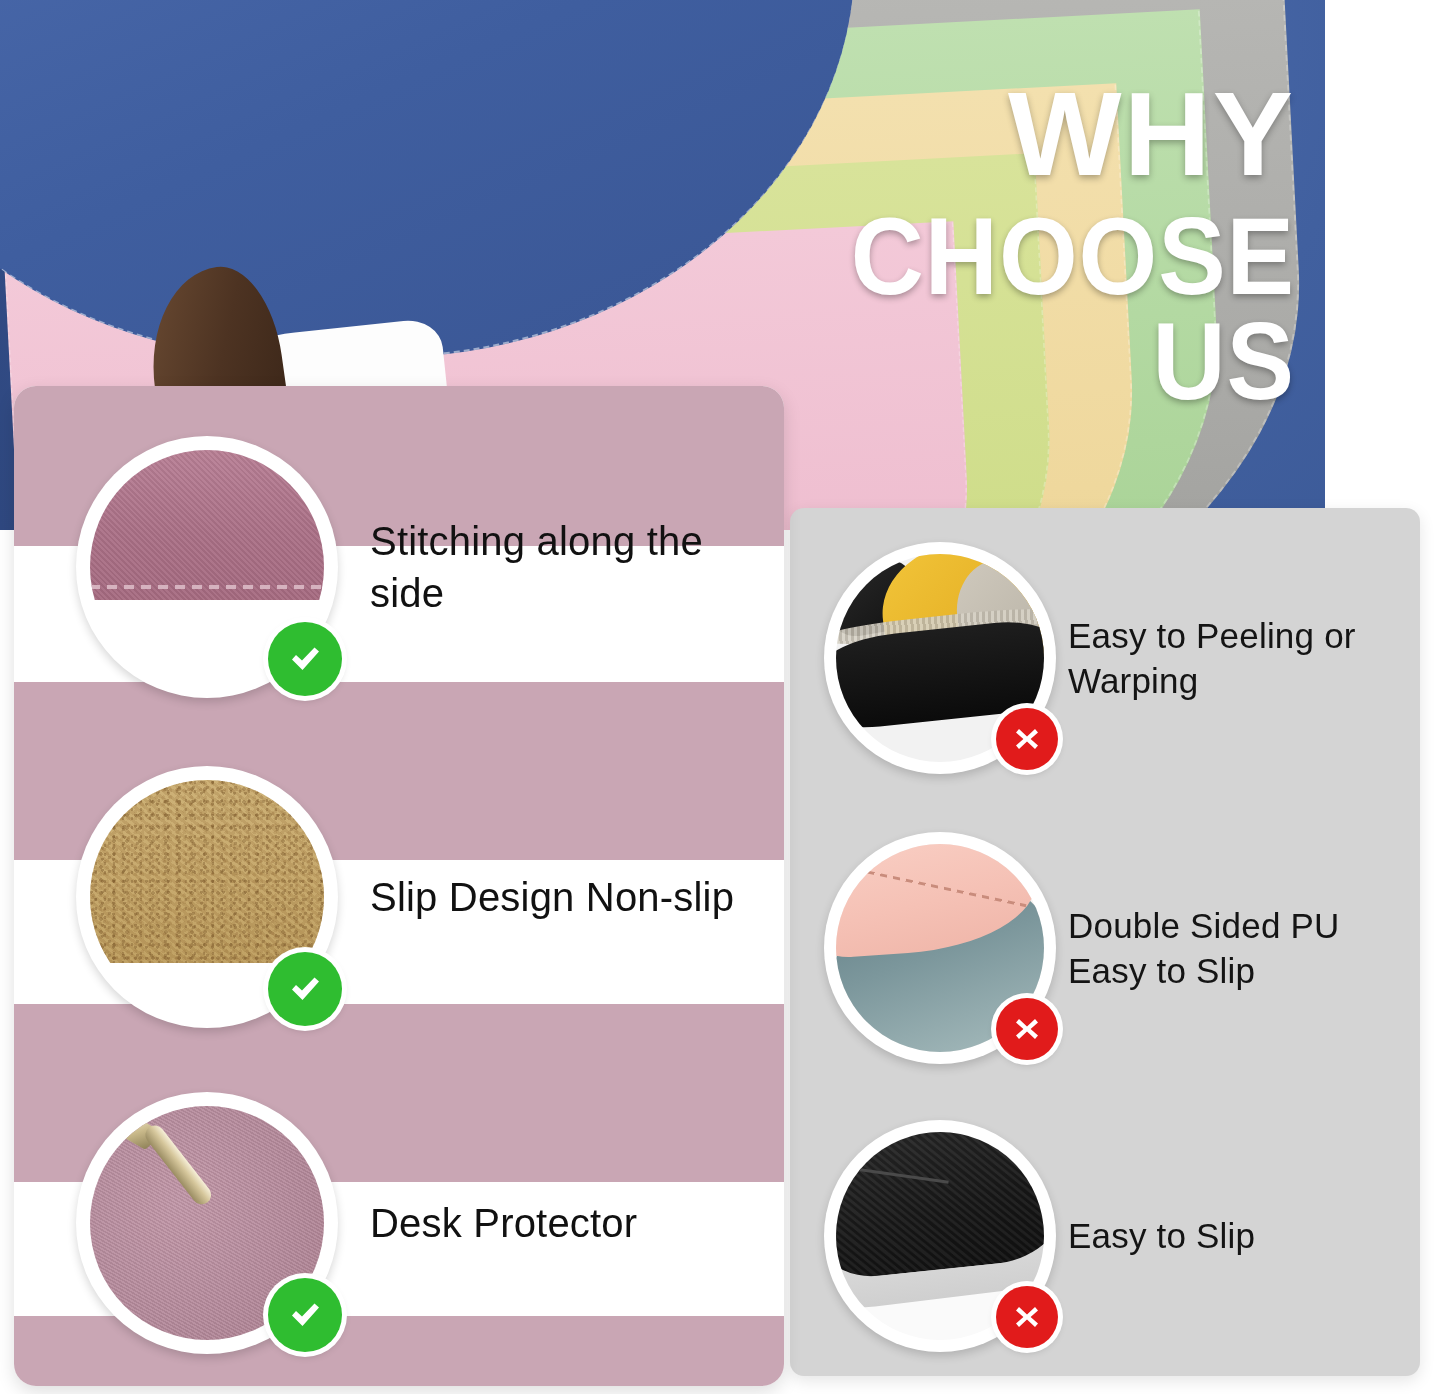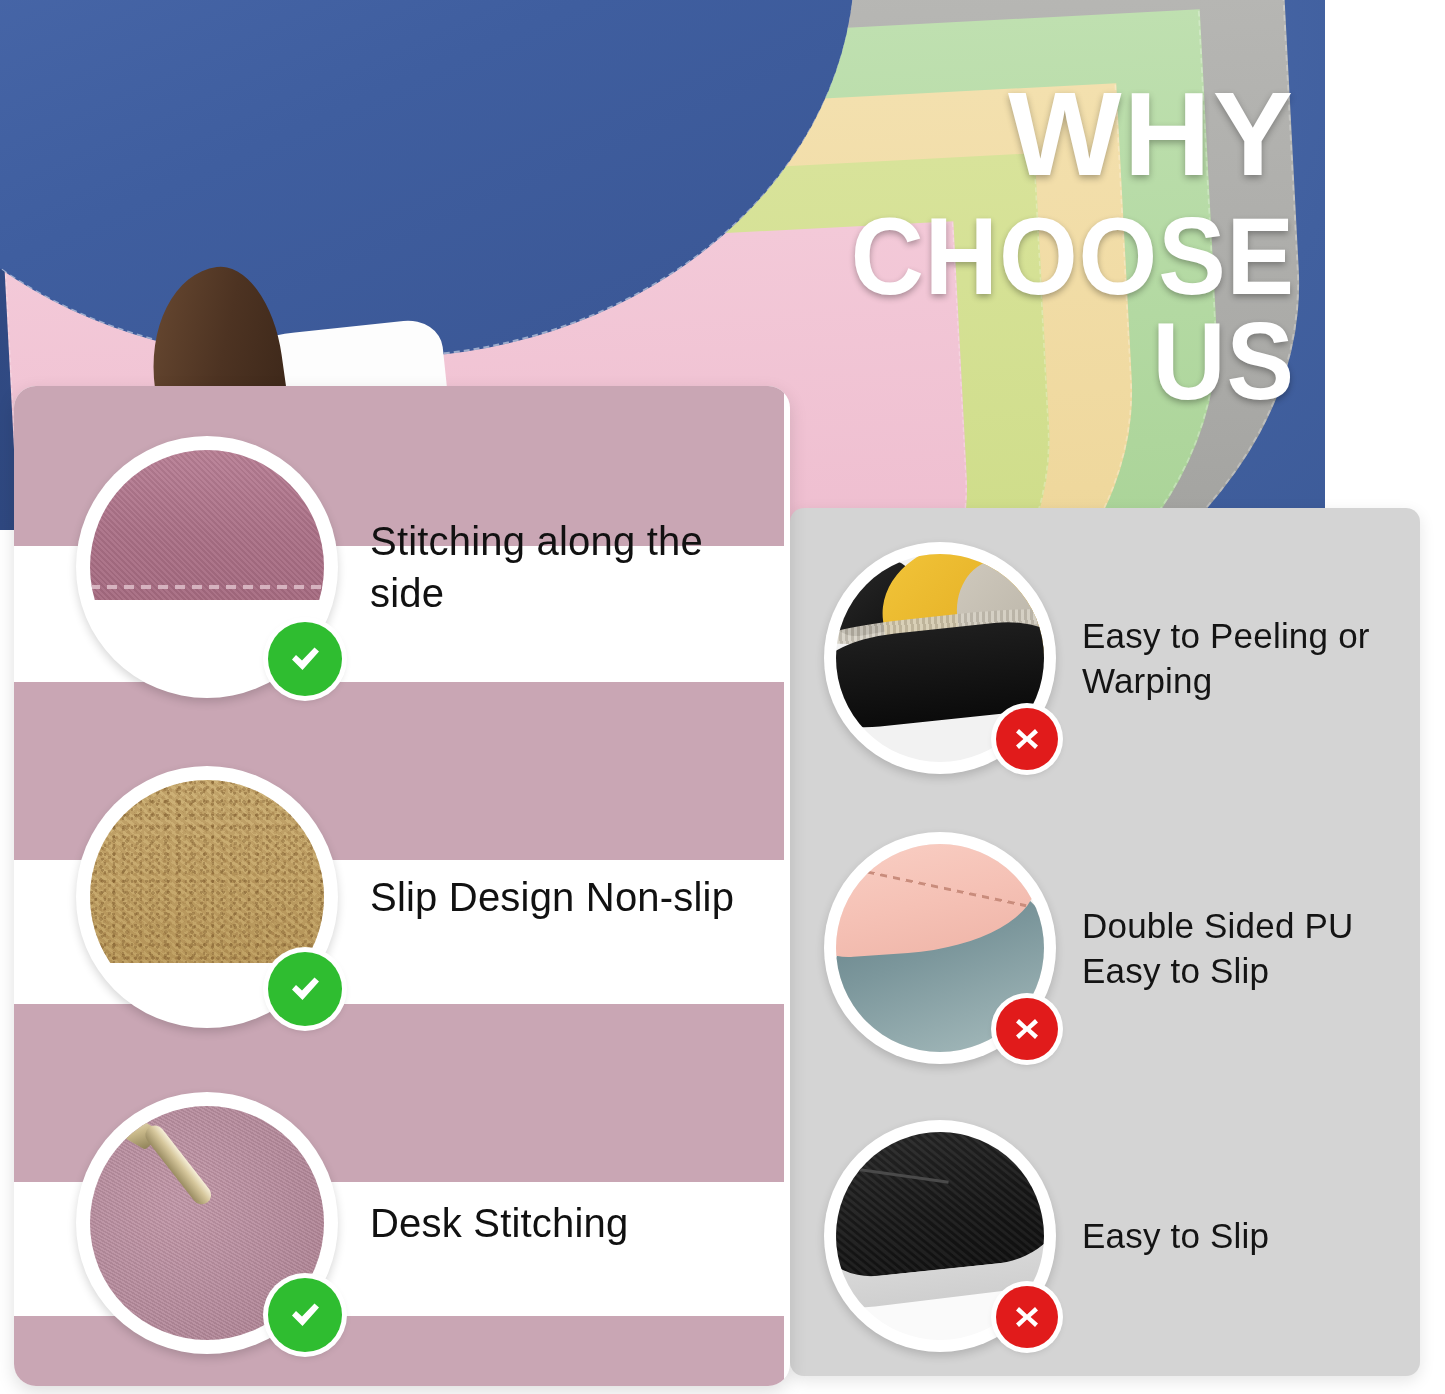--- a/index.html
+++ b/index.html
@@ -60,26 +60,26 @@
   #title .l2{display:block;font-size:110px;font-weight:bold;letter-spacing:1px;margin-top:14px;
      transform:scaleX(.92);transform-origin:right center;font-family:"Liberation Sans",sans-serif;}
 
   
   #conPanel{position:absolute;left:790px;top:508px;width:630px;height:868px;
      background:#d4d4d4;border-radius:14px;
      box-shadow:0 5px 16px rgba(0,0,0,.10);}
   .conRow{position:absolute;left:0;width:630px;height:256px;display:flex;align-items:center;}
   .conRow.r0{top:22px;} .conRow.r1{top:312px;} .conRow.r2{top:600px;}
   .conThumb{position:relative;width:232px;height:232px;margin-left:34px;flex:0 0 232px;}
-  .conText{margin-left:26px;font-size:35px;line-height:1.30;color:#141414;letter-spacing:.2px;}
+  .conText{margin-left:12px;font-size:35px;line-height:1.30;color:#141414;letter-spacing:.2px;}
 
   
   #proCard{position:absolute;left:14px;top:386px;width:770px;height:1000px;
      border-radius:22px;overflow:hidden;background:#ffffff;
-     box-shadow:0 6px 18px rgba(0,0,0,.13);padding-left:6px;}
+     box-shadow:0 6px 18px rgba(0,0,0,.13);}
   .stripe{position:absolute;left:0;width:770px;background:#c9a6b4;}
   .proRow{position:absolute;left:0;width:770px;height:318px;display:flex;align-items:center;}
   .proRow.p0{top:22px;} .proRow.p1{top:352px;} .proRow.p2{top:678px;}
   .proThumb{position:relative;width:262px;height:262px;margin-left:62px;flex:0 0 262px;}
   .proText{margin-left:32px;font-size:40px;line-height:1.30;color:#111111;letter-spacing:.2px;}
 
   
   .circ{position:absolute;left:0;top:0;width:100%;height:100%;border-radius:50%;
      background:#ffffff;box-shadow:0 4px 10px rgba(0,0,0,.16);}
   .circInner{position:absolute;left:5.2%;top:5.2%;width:89.6%;height:89.6%;
@@ -312,17 +312,17 @@
                 <i class="rod"></i>
             </div>
           </div>
         </div>
         <div class="badge ok">
           <svg width="38" height="38" viewBox="0 0 38 38" aria-hidden="true">
             <path d="M6 19.5 L10 15 L16 20.5 L28.5 7.5 L33 11.5 L16.5 30 Z" fill="#ffffff"></path>
           </svg>
         </div>
       </div>
-      <div class="proText">Desk Stitching</div>
+      <div class="proText">Desk Protector</div>
     </div>
   </div>
 
 </div>
 
 </body></html>

